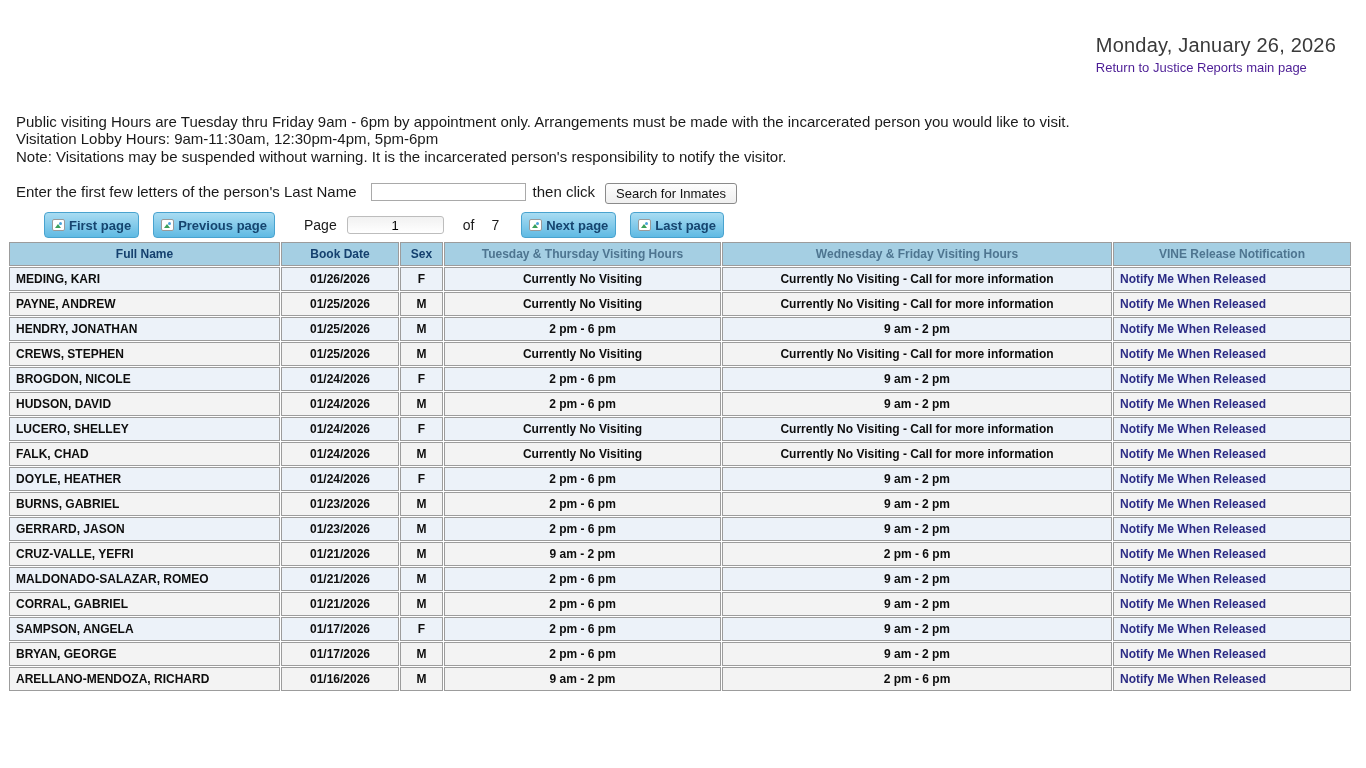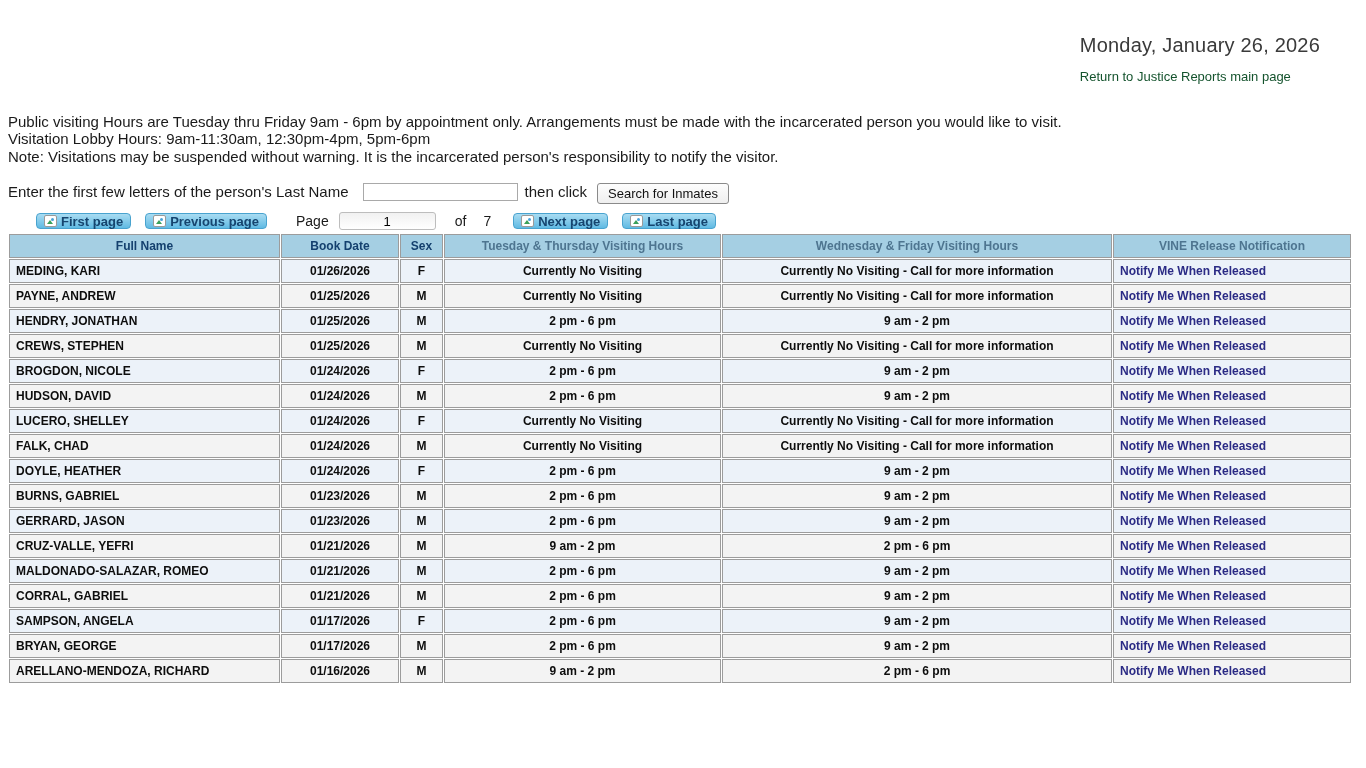--- a/index.html
+++ b/index.html
@@ -7,36 +7,36 @@
     width: 1366px; height: 768px;
     overflow: hidden;
     background: #ffffff;
     font-family: "Liberation Sans", sans-serif;
     color: #1a1a1a;
   }
 
   
   .date-block {
     position: absolute;
-    top: 34px; right: 46px;
+    top: 34px; right: 30px;
     text-align: left;
   }
   .date-line { font-size: 20px; color: #3a3a3a; letter-spacing: 0.2px; }
   .return-link {
     display: inline-block;
-    margin-top: 12px;
-    font-size: 13px;
-    color: #14532d;
+    margin-top: 3px;
+    font-size: 13px;
+    color: #4c1d95;
     text-decoration: none;
     cursor: pointer;
     text-align: right;
   }
 
   
-  .content { padding-left: 8px; }
+  .content { padding-left: 16px; }
   .p-main { margin-top: 113px; font-size: 15px; }
   .p-block { font-size: 15px; line-height: 18px; }
   .p-block div { margin-bottom: 0; }
 
   
   .search-row {
     margin-top: 17px;
     display: flex;
     align-items: flex-start;
     font-size: 15px;
@@ -70,21 +70,21 @@
     align-items: center;
     font-size: 14px;
   }
   .nav-btn {
     display: inline-flex;
     align-items: center;
     background: linear-gradient(#a9dcf2, #60bae3);
     border: 1px solid #49a3cf;
     border-radius: 4px;
     padding: 2px 7px;
-    height: 16px;
+    height: 26px;
     color: #16456f;
     font-weight: bold;
     font-size: 13px;
     font-family: "Liberation Sans", sans-serif;
     cursor: pointer;
   }
   .nav-btn + .nav-btn { margin-left: 14px; }
   .img-icon {
     display: inline-block;
     width: 13px; height: 12px;

